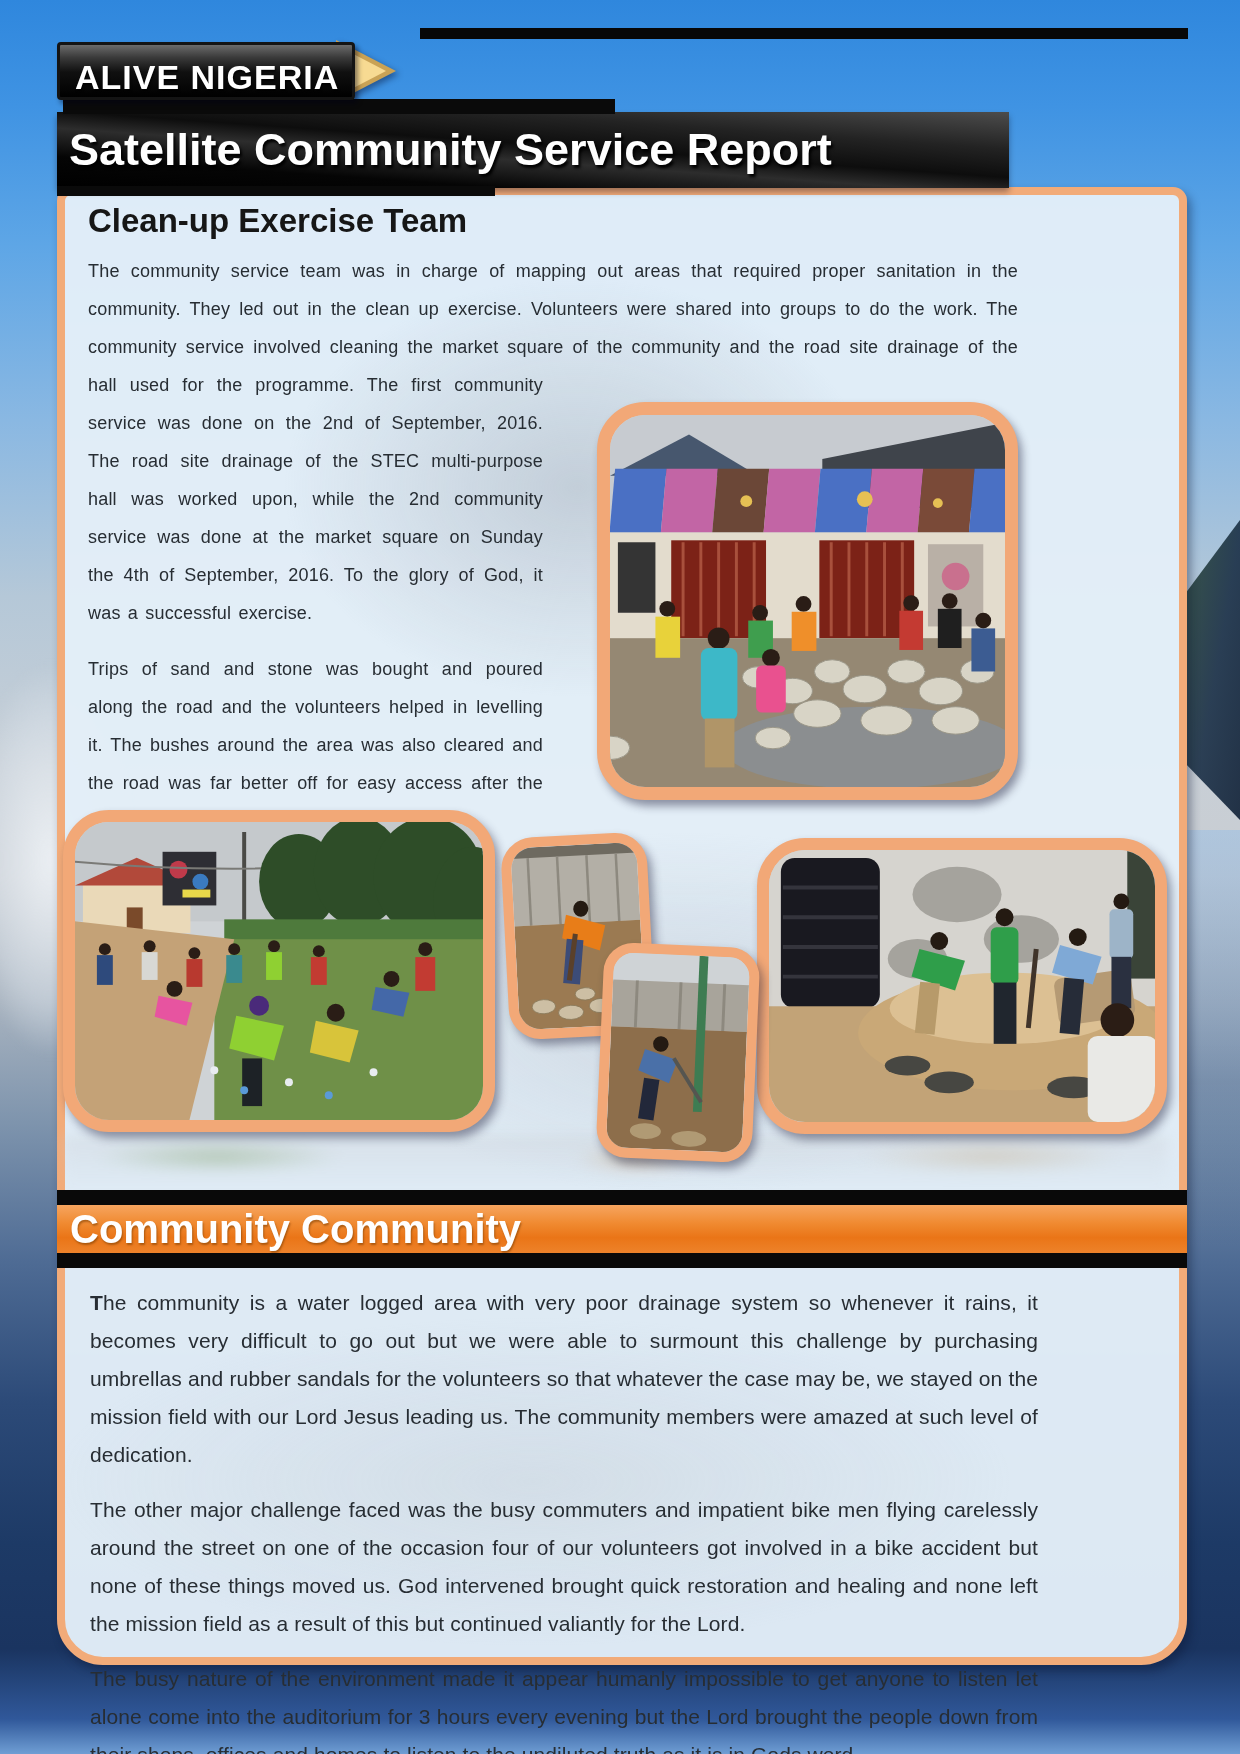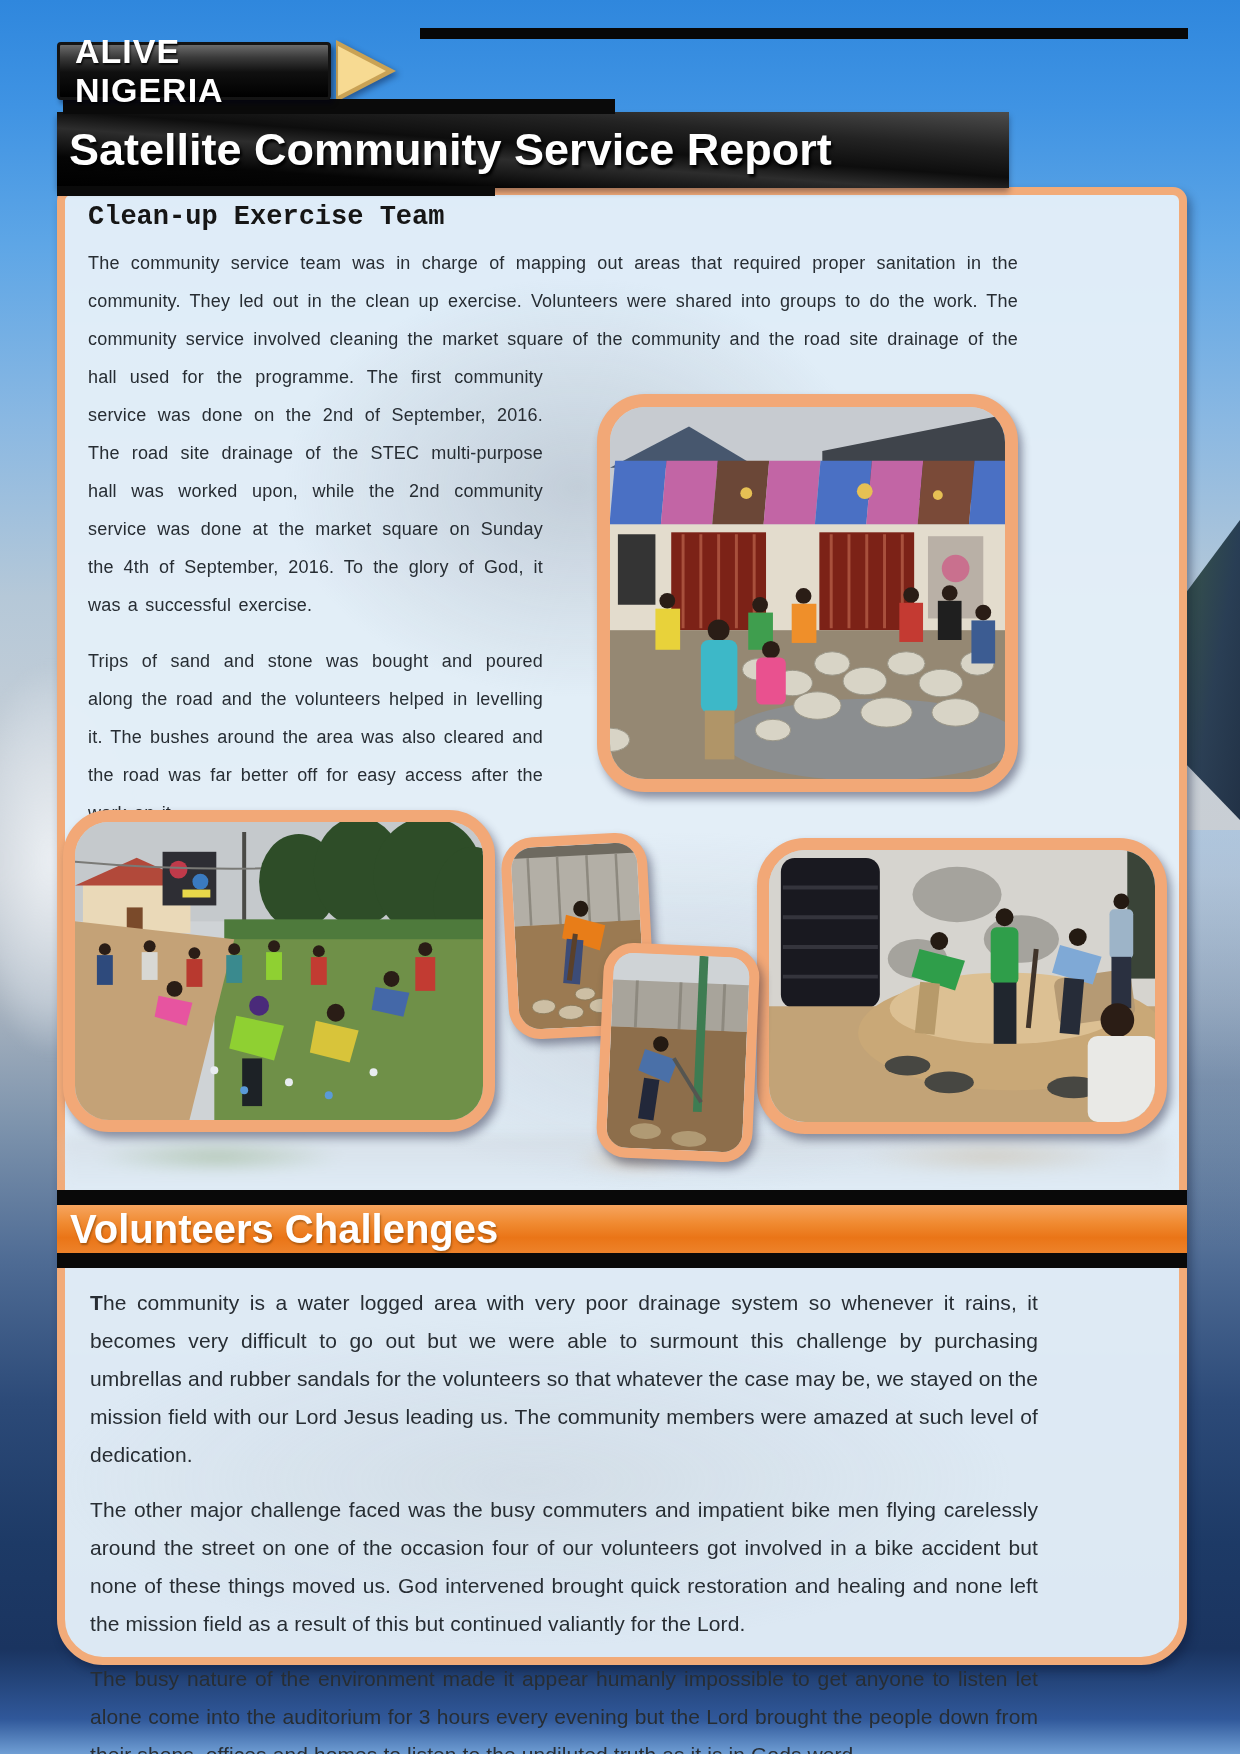--- a/index.html
+++ b/index.html
@@ -19,25 +19,25 @@
     filter:blur(6px); }
   .bg-slope-right { position:absolute; right:0; top:520px; width:58px; height:300px;
     background:linear-gradient(100deg,#2c4a38 0%,#1a2f46 55%,#0f2036 100%);
     clip-path:polygon(100% 0,100% 100%,0 80%,0 26%); opacity:.9; }
   .bg-water-glint { position:absolute; right:0; top:830px; width:58px; height:420px;
     background:linear-gradient(180deg, rgba(150,190,230,.5), rgba(40,80,140,.2) 60%, transparent); }
 
   
   .top-strip { position:absolute; left:420px; top:28px; width:768px; height:11px; background:#070707; }
   .logo-box {
-    position:absolute; left:57px; top:42px; width:274px; height:58px;
+    position:absolute; left:57px; top:42px; width:298px; height:58px;
     background:linear-gradient(180deg,#6b6b6b 0%,#3a3a3a 24%,#101010 52%,#000 100%);
     border:3px solid #141414; border-radius:4px;
     box-shadow:3px 4px 5px rgba(0,0,20,.45);
-    display:flex; align-items:center; padding-left:15px; z-index:6;
+    display:flex; align-items:flex-end; padding-left:15px; z-index:6;
   }
   .logo-box span { color:#fff; font-size:34px; font-weight:bold; letter-spacing:1px;
     text-shadow:1px 2px 2px rgba(0,0,0,.8); }
   .logo-arrow { position:absolute; left:336px; top:40px; width:0; height:0; z-index:5;
     border-top:31px solid transparent; border-bottom:31px solid transparent;
     border-left:60px solid #c9a255; filter:drop-shadow(3px 3px 3px rgba(0,0,30,.4)); }
   .logo-arrow i { position:absolute; left:-58px; top:-25px; width:0; height:0; display:block;
     border-top:25px solid transparent; border-bottom:25px solid transparent;
     border-left:48px solid #f7da92; }
   .title-banner {
@@ -58,22 +58,22 @@
     box-shadow:4px 6px 10px rgba(10,20,50,.4); z-index:1;
   }
   .panel::before { content:""; position:absolute; inset:0; border-radius:inherit; pointer-events:none;
     background:
       radial-gradient(ellipse 420px 300px at 46% 20%, rgba(150,160,172,.40), transparent 70%),
       radial-gradient(ellipse 520px 260px at 56% 56%, rgba(168,176,186,.32), transparent 70%),
       radial-gradient(ellipse 640px 220px at 42% 88%, rgba(186,194,202,.28), transparent 75%); }
 
   
   .section1 { position:absolute; left:88px; top:202px; width:930px; z-index:3; }
-  .section1 h2 { font-family:Liberation Mono, monospace; font-weight:bold;
-    font-size:27px; color:#161616; margin-bottom:12px; }
+  .section1 h2 { font-family:Liberation Sans, sans-serif; font-weight:bold;
+    font-size:33px; color:#161616; margin-bottom:12px; }
   .s1-body { font-size:18px; line-height:38px; color:#272d33; text-align:justify;
     letter-spacing:.2px; word-spacing:2px; }
   .s1-body p { margin-bottom:18px; }
   .pusher { float:right; width:0; height:150px; }
   .photo { background:#cfd3d6; overflow:hidden; }
   .photo svg { display:block; width:100%; height:100%; }
   .photo1 { float:right; clear:right; width:421px; height:398px; margin:0 0 18px 54px;
     border:13px solid #f2a877; border-radius:48px;
     box-shadow:4px 6px 9px rgba(30,30,60,.45); }
 
@@ -357,21 +357,21 @@
       <circle cx="352" cy="172" r="17" fill="#2b1d15"></circle>
       <rect x="322" y="188" width="70" height="87" rx="10" fill="#e9e9e6"></rect>
     </svg>
   </figure>
 
   <div class="reflections"></div>
 
   <div class="challenge-banner">
     <div class="cb-black-top"></div>
     <div class="cb-orange">
-      <h2>Volunteers Challenges</h2>
+      <h2>Community Community</h2>
     </div>
     <div class="cb-black-bottom"></div>
   </div>
 
   <div class="challenge-body">
     <p class="lead-t">The community is a water logged area with very poor drainage system so whenever it rains, it becomes very difficult to go out but we were able to surmount this challenge by purchasing umbrellas and rubber sandals for the volunteers so that whatever the case may be, we stayed on the mission field with our Lord Jesus leading us. The community members were amazed at such level of dedication.</p>
     <p>The other major challenge faced was the busy commuters and impatient bike men flying carelessly  around the street on one of the occasion four of our volunteers got involved  in a bike accident but none of these things moved us. God intervened brought quick restoration and healing and none left the mission field as a result of this but continued valiantly for the Lord.</p>
     <p>The busy nature of the environment made it appear humanly impossible to get anyone to listen let alone come into the auditorium for 3 hours every evening but the Lord brought the people down from their shops, offices and homes to listen to the undiluted truth as it is in Gods word.</p>
   </div>
 

